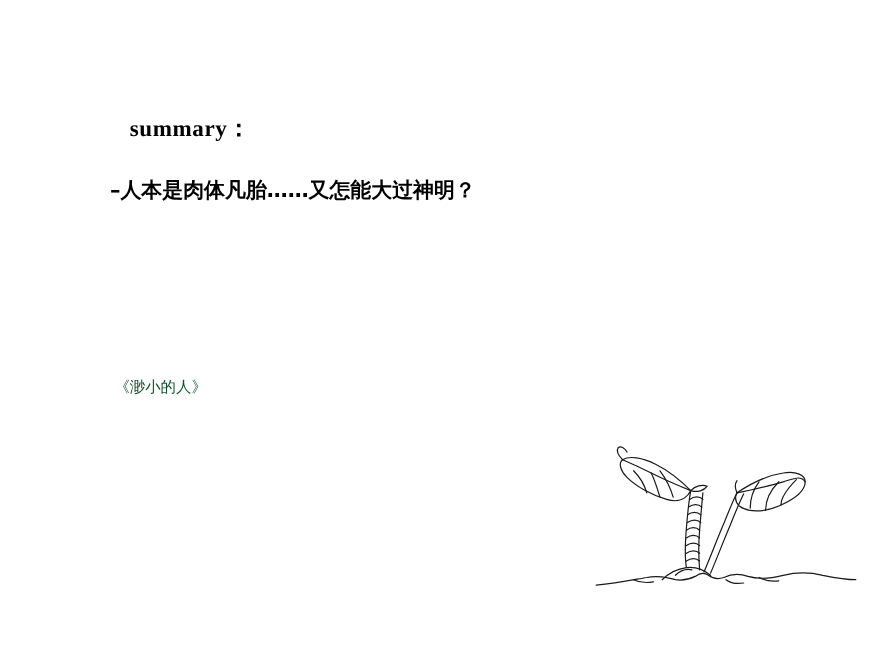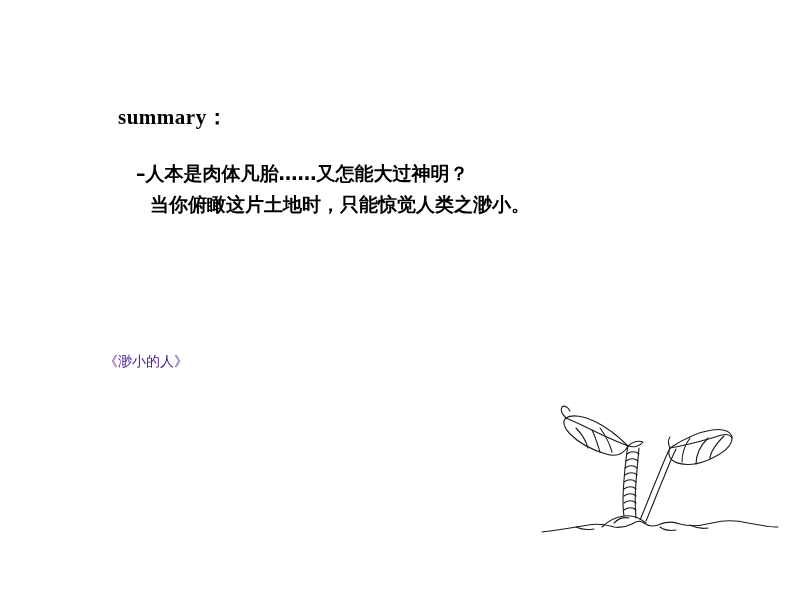--- a/index.html
+++ b/index.html
@@ -29,43 +29,42 @@
     font-weight: bold;
     color: #000000;
     letter-spacing: 0.5px;
     white-space: nowrap;
   }
   .body-block {
     position: absolute;
     left: 100px;
     top: 158px;
     width: 640px;
-    margin-left: 36px;
   }
   .body-line {
     font-family: "DejaVu Sans", sans-serif;
     font-size: 19px;
     font-weight: bold;
     color: #000000;
     line-height: 31px;
     white-space: nowrap;
   }
   .body-line.first {
     margin-left: 0;
   }
   .body-line.indented {
     margin-left: 14px;
   }
   .source-ref {
     position: absolute;
     left: 104px;
-    top: 353px;
+    top: 343px;
     font-family: "DejaVu Sans", sans-serif;
     font-size: 14px;
-    color: #4c1d95;
+    color: #14532d;
     white-space: nowrap;
   }
   .artwork {
     position: absolute;
     left: 540px;
     top: 380px;
     width: 240px;
     height: 170px;
   }
   .artwork svg {
@@ -74,21 +73,20 @@
 </style>
 </head>
 <body>
 
 <div class="slide">
 
   <div class="summary-title">summary：</div>
 
   <div class="body-block">
     <div class="body-line first">–人本是肉体凡胎……又怎能大过神明？</div>
-    <div class="body-line indented">当你俯瞰这片土地时，只能惊觉人类之渺小。</div>
   </div>
 
   <div class="source-ref">《渺小的人》</div>
 
   <div class="artwork">
     <svg width="240" height="170" viewBox="0 0 240 170" fill="none" stroke="#1a1a1a" stroke-width="1.1" stroke-linecap="round" stroke-linejoin="round">
 
       <path d="M2 152 C22 150 36 147 48 145 C58 143 66 145 74 147 C80 148 86 147 92 144 C96 141 100 140 104 143 C108 146 112 147 118 145 C124 142 132 141 140 144 C150 147 160 146 172 143 C184 140 196 140 208 143 C218 145 228 147 238 147"></path>
 
       <path d="M62 147 C68 141 76 137 84 136 C92 135 100 138 106 143"></path>

